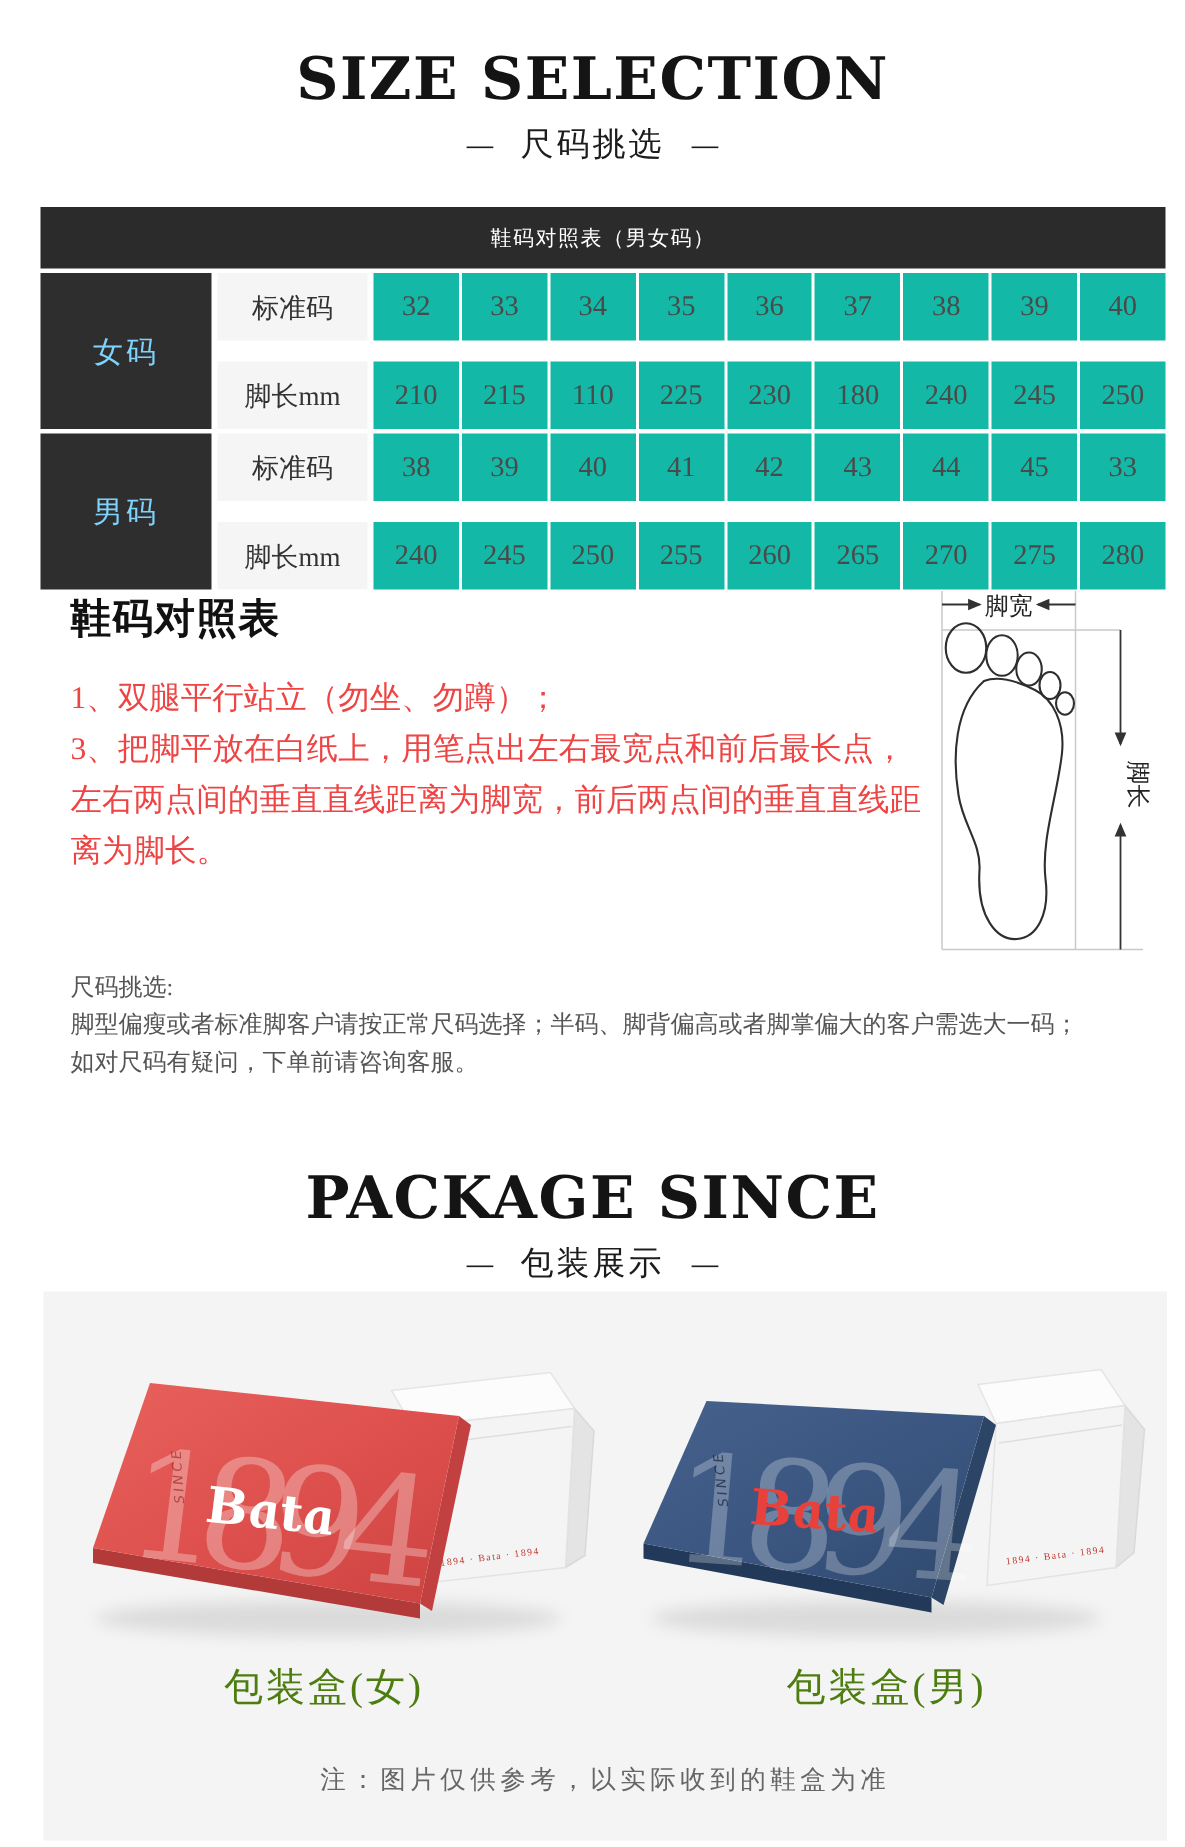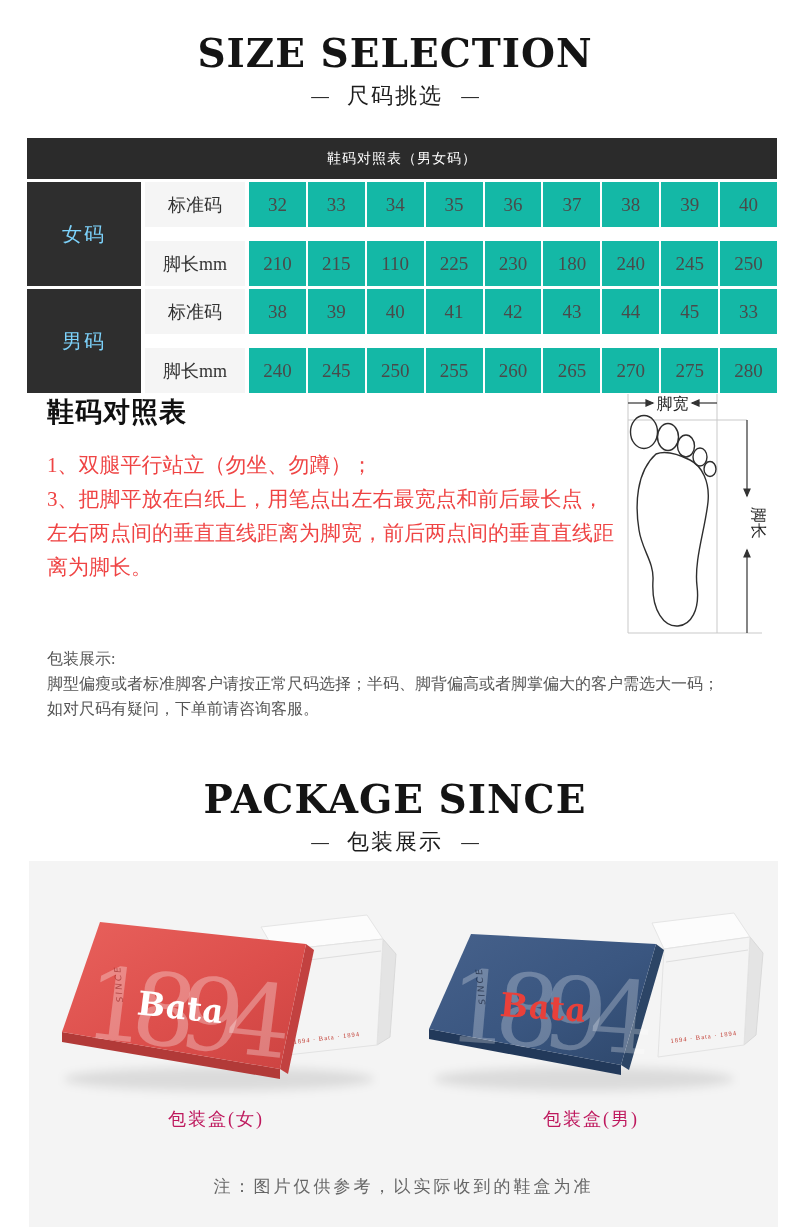--- a/index.html
+++ b/index.html
@@ -35,22 +35,22 @@
   .foot-diagram { position:absolute; left:613px; top:374px; }
 
   
   .tips { position:absolute; left:40px; top:630px; width:735px; font-size:16px; line-height:25px; color:#555; }
 
   
   .pkg-block { position:absolute; left:22px; top:845px; width:749px; height:366px; background:#f4f4f4; }
   .box-photo { position:absolute; top:26px; }
   .box-photo.left { left:0; }
   .box-photo.right { left:375px; }
-  .box-label { position:absolute; top:246px; width:374px; text-align:center; font-size:18px;
-               color:#be185d; letter-spacing:2px; }
+  .box-label { position:absolute; top:246px; width:374px; text-align:center; font-size:26px;
+               color:#4d7c0f; letter-spacing:2px; }
   .box-label.left { left:0; }
   .box-label.right { left:375px; }
   .pkg-note { position:absolute; top:314px; left:0; width:100%; text-align:center; font-size:17px;
               color:#666; letter-spacing:3px; }
 </style>
 </head>
 <body>
 
 <div class="page">
 
@@ -171,21 +171,21 @@
         <ellipse cx="24" cy="42" rx="13.5" ry="16.5"></ellipse>
         <ellipse cx="48" cy="47" rx="10.5" ry="13.5"></ellipse>
         <ellipse cx="66" cy="56" rx="8.5" ry="11"></ellipse>
         <ellipse cx="80" cy="67" rx="7" ry="9"></ellipse>
         <ellipse cx="90" cy="79" rx="6" ry="7.5"></ellipse>
       </g>
     </svg>
   </div>
 
   <div class="tips">
-    <div>包装展示:</div>
+    <div>尺码挑选:</div>
     <div>脚型偏瘦或者标准脚客户请按正常尺码选择；半码、脚背偏高或者脚掌偏大的客户需选大一码；</div>
     <div>如对尺码有疑问，下单前请咨询客服。</div>
   </div>
 
   <div class="sec-head" style="top:760px;">
     <div class="en">PACKAGE SINCE</div>
     <div class="zh-row">
       <span class="dash">—</span>
       <span class="zh">包装展示</span>
       <span class="dash">—</span>

